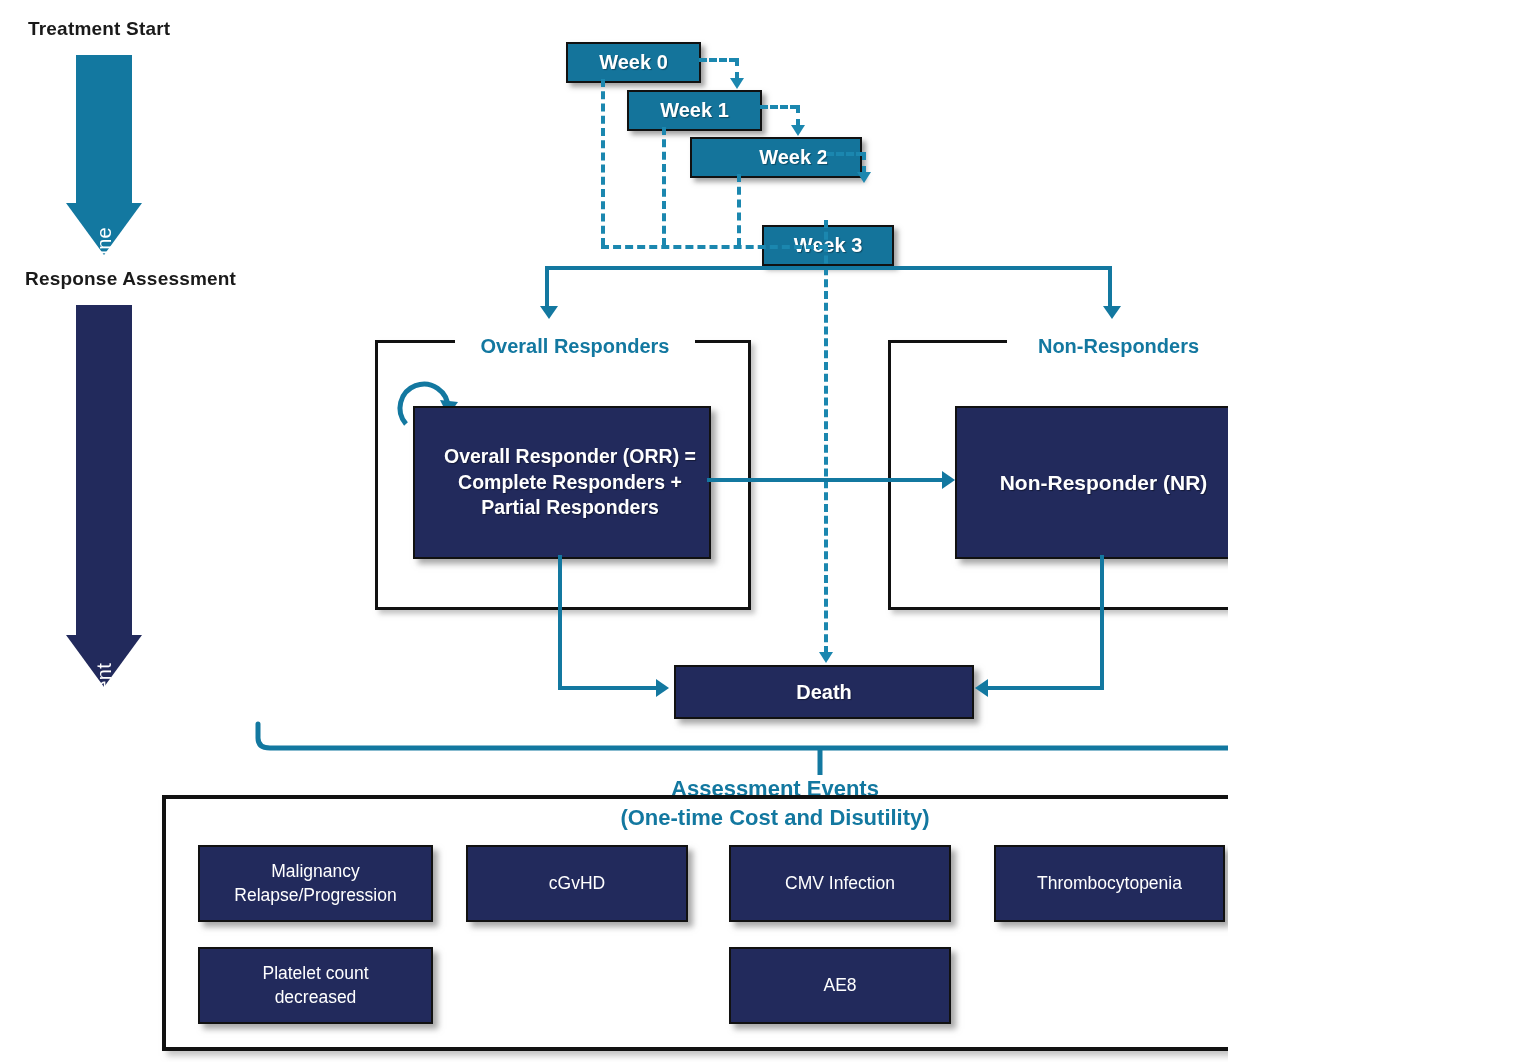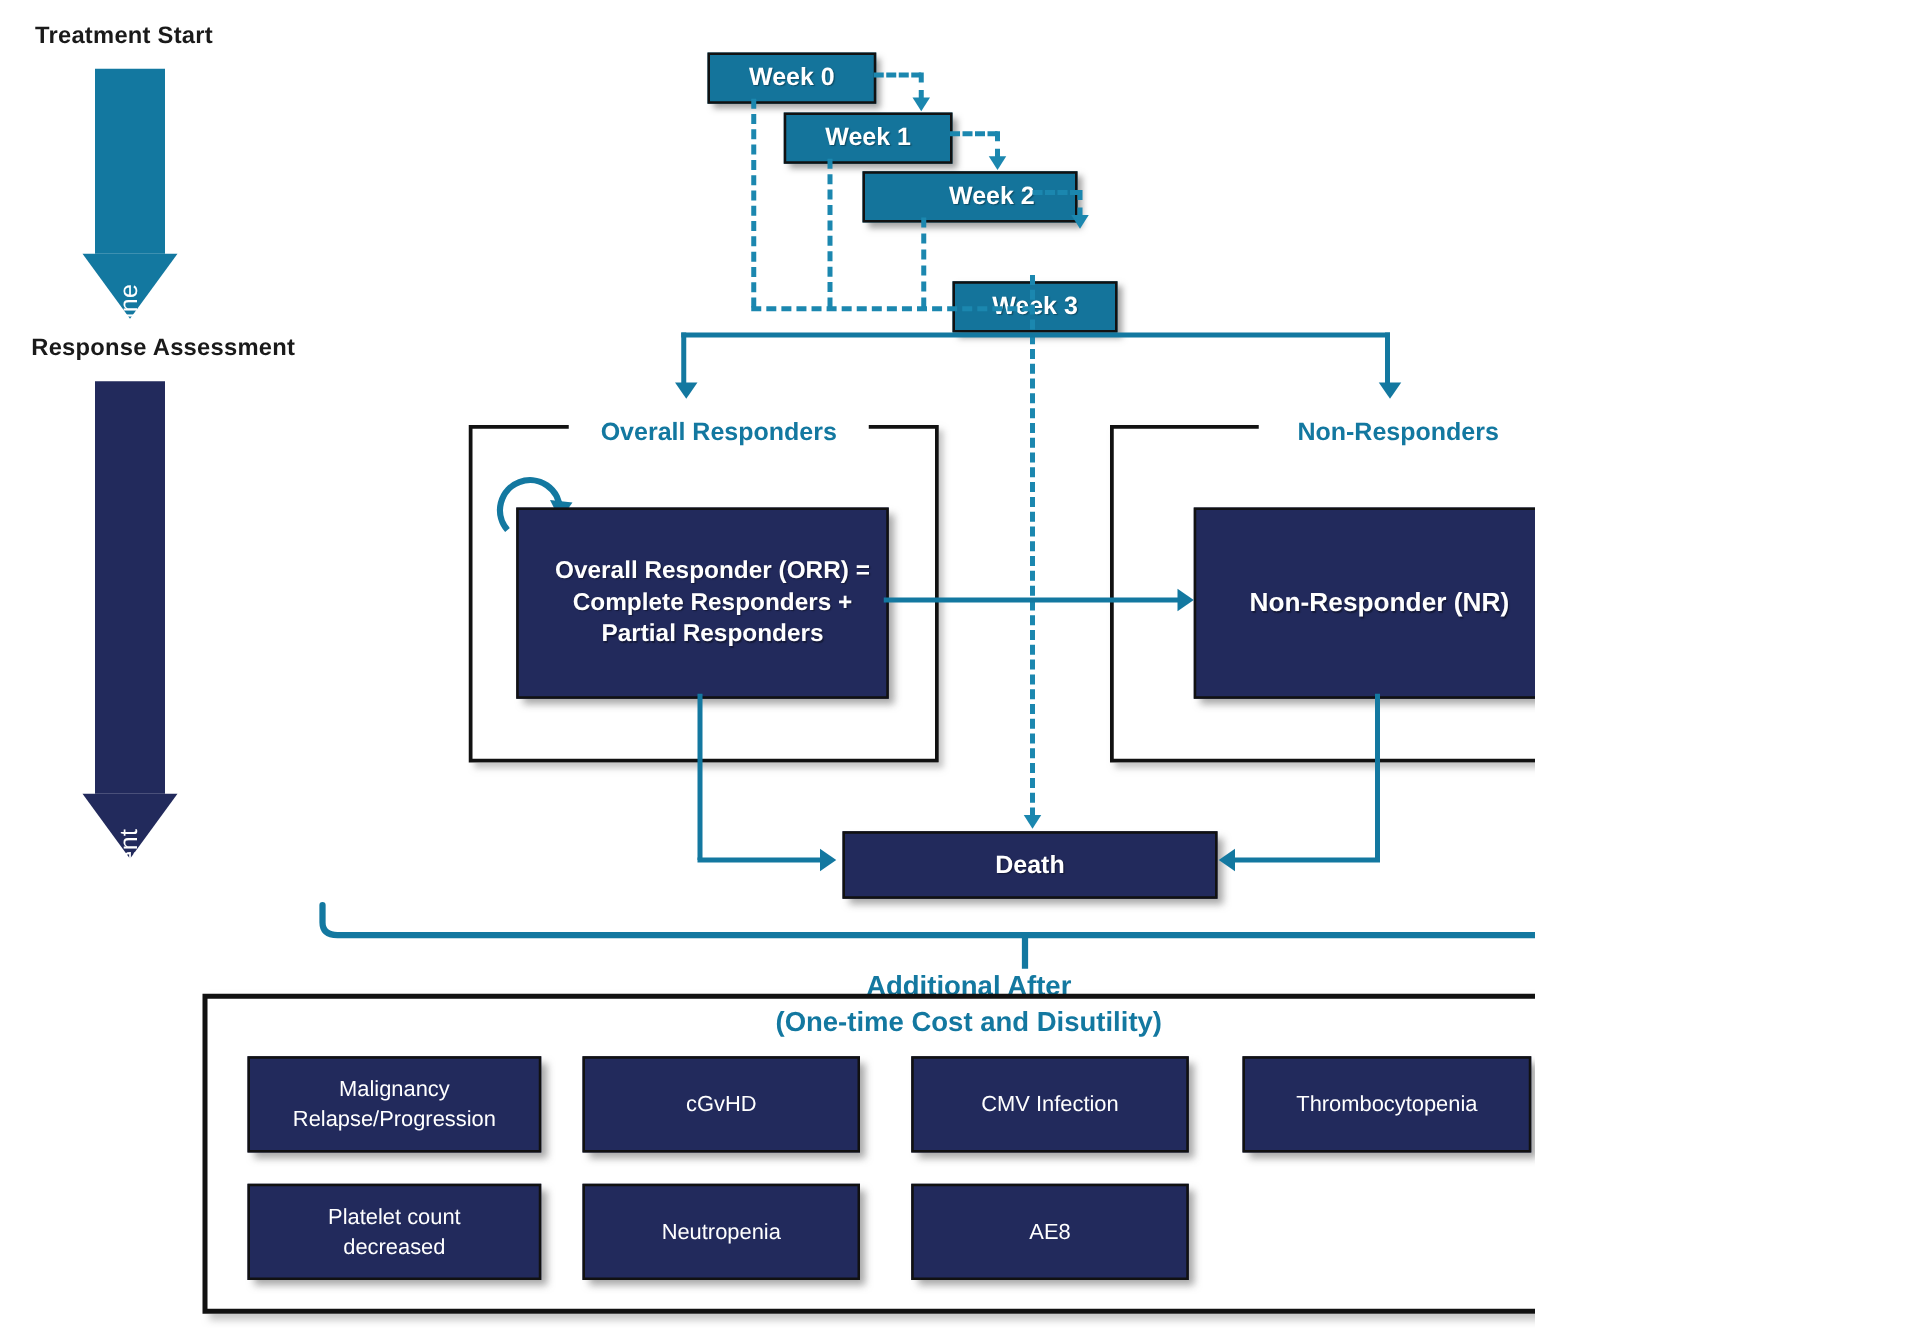--- a/index.html
+++ b/index.html
@@ -267,21 +267,21 @@
              Q 10 30 22 30
              L 565 30
              L 565 30
              L 1122 30
              Q 1134 30 1134 20
              L 1134 6" fill="none" stroke="#1378A0" stroke-width="5" stroke-linecap="round"></path>
     <path d="M 572 28 L 572 58" fill="none" stroke="#1378A0" stroke-width="5"></path>
   </svg>
 
   <div class="ae-title" style="left:510px; top:775px; width:510px;">
-    <span>Additional After</span><br>
+    <span>Assessment Events</span><br>
     <span>(One-time Cost and Disutility)</span>
   </div>
 
   <div class="ae-container" style="left:162px; top:795px; width:1318px; height:248px;"></div>
 
   <div class="navy-box plain" style="left:198px; top:845px; width:231px; height:73px;">
     <span>
       <span>Malignancy</span><br>
       <span>Relapse/Progression</span>
     </span>
@@ -298,23 +298,20 @@
   <div class="navy-box plain" style="left:1262px; top:845px; width:222px; height:73px;">
     <span>Anemia</span>
   </div>
 
   <div class="navy-box plain" style="left:198px; top:947px; width:231px; height:73px;">
     <span>
       <span>Platelet count</span><br>
       <span>decreased</span>
     </span>
   </div>
-  <div class="navy-box plain" style="left:466px; top:947px; width:218px; height:73px;">
-    <span>Neutropenia</span>
-  </div>
   <div class="navy-box plain" style="left:729px; top:947px; width:218px; height:73px;">
     <span>AE8</span>
   </div>
   <div class="navy-box plain" style="left:1262px; top:947px; width:222px; height:73px;">
     <span>AE10</span>
   </div>
 
 </div>
 
 </body></html>

